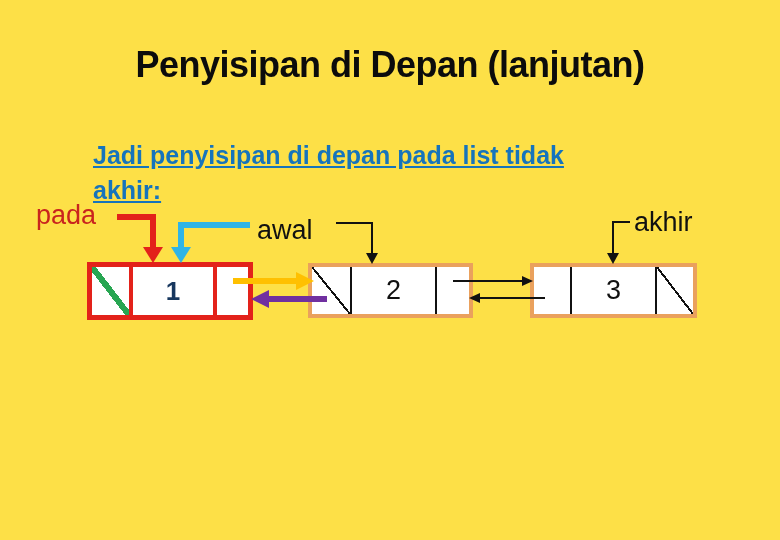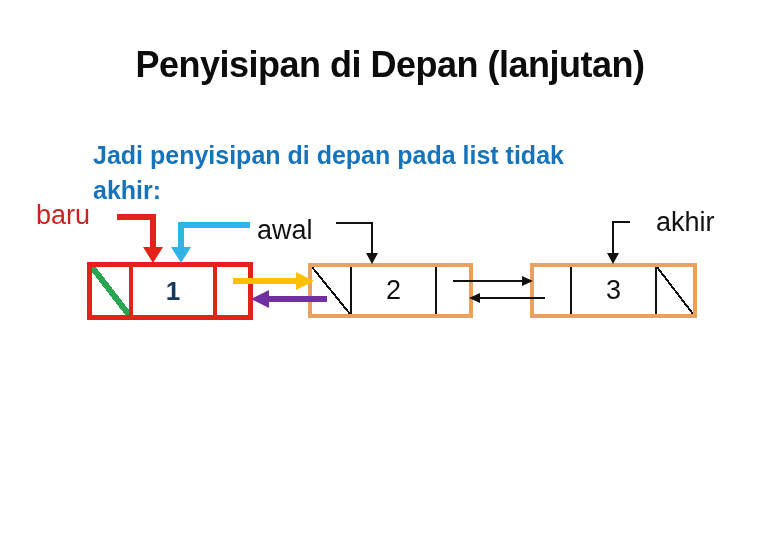--- a/index.html
+++ b/index.html
@@ -1,34 +1,34 @@
 <!DOCTYPE html>
 <html style="--title: #0c0c0c; --body_blue: #1674BC; --label_red: #C9241E; --red: #E3221A; --cyan: #30B4E6; --yellow: #FFC000; --purple: #7030A0; --green: #28A652; --orange: #EAA15D; --navy: #17375E; --black: #111111;"><head>
 <meta charset="utf-8">
 <style>
   html,body{margin:0;padding:0;background:#888;}
   .slide{
-    position:relative;width:780px;height:540px;background:#ffffff;overflow:hidden;
+    position:relative;width:780px;height:540px;background:#fde047;overflow:hidden;
     font-family:"Liberation Sans","DejaVu Sans",sans-serif;
   }
   .title{
     position:absolute;left:0;top:44px;width:780px;margin:0;
     text-align:center;font-size:36px;font-weight:bold;letter-spacing:-0.5px;
     color:var(--title,#0c0c0c);
   }
   .body-text{
     position:absolute;left:93px;top:138px;width:600px;
-    font-size:25px;font-weight:bold;line-height:35px;color:var(--body_blue,#1674BC);
+    font-size:25px;font-weight:bold;line-height:35px;color:var(--body_blue,#1674BC);text-decoration:underline;
   }
   .label{
     position:absolute;font-size:27px;color:var(--black,#111);white-space:nowrap;
   }
   .label-baru{left:36px;top:200px;color:var(--label_red,#C9241E);}
   .label-awal{left:257px;top:215px;}
-  .label-akhir{left:656px;top:207px;}
+  .label-akhir{left:634px;top:207px;}
 
   .node{
     position:absolute;display:flex;background:#fff;box-sizing:border-box;
   }
   .node-red{border:5px solid var(--red,#E3221A);}
   .node-orange{border:4px solid var(--orange,#EAA15D);}
   .cell{position:relative;box-sizing:border-box;height:100%;}
   .node-red .cell-divider{border-right:4px solid var(--red,#E3221A);}
   .node-orange .cell-divider{border-right:2px solid var(--black,#111);}
   .cell-grow{flex:1;}
@@ -58,21 +58,21 @@
 
 <div class="slide">
 
   <h1 class="title">Penyisipan di Depan (lanjutan)</h1>
 
   <div class="body-text">
     <div>Jadi penyisipan di depan pada list tidak</div>
     <div>akhir:</div>
   </div>
 
-  <div class="label label-baru">baru</div>
+  <div class="label label-baru">pada</div>
   <div class="label label-awal">awal</div>
   <div class="label label-akhir">akhir</div>
 
   <div class="node node-red" style="left:87px;top:262px;width:166px;height:58px;">
     <div class="cell cell-divider" style="width:41px;">
       <div class="slash slash-green"></div>
     </div>
     <div class="cell cell-divider val val-navy" style="width:84px;">1</div>
     <div class="cell cell-grow"></div>
   </div>

